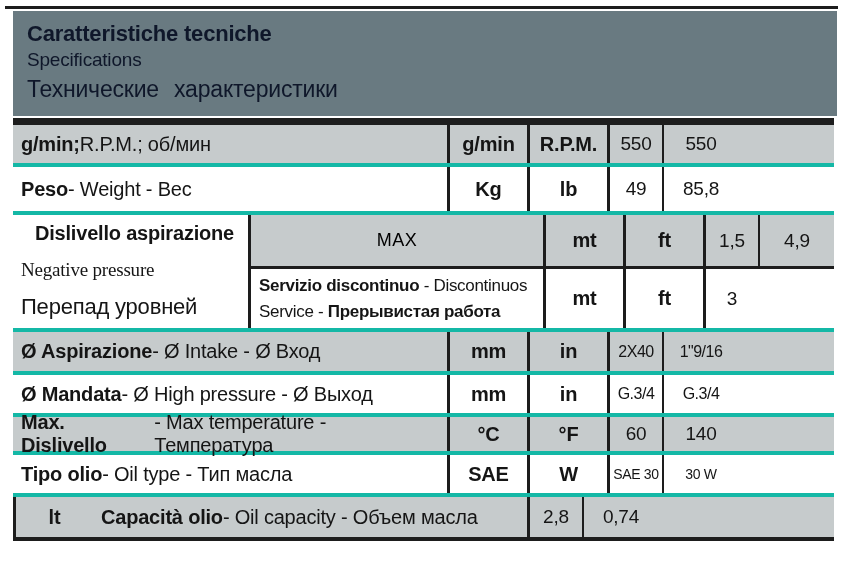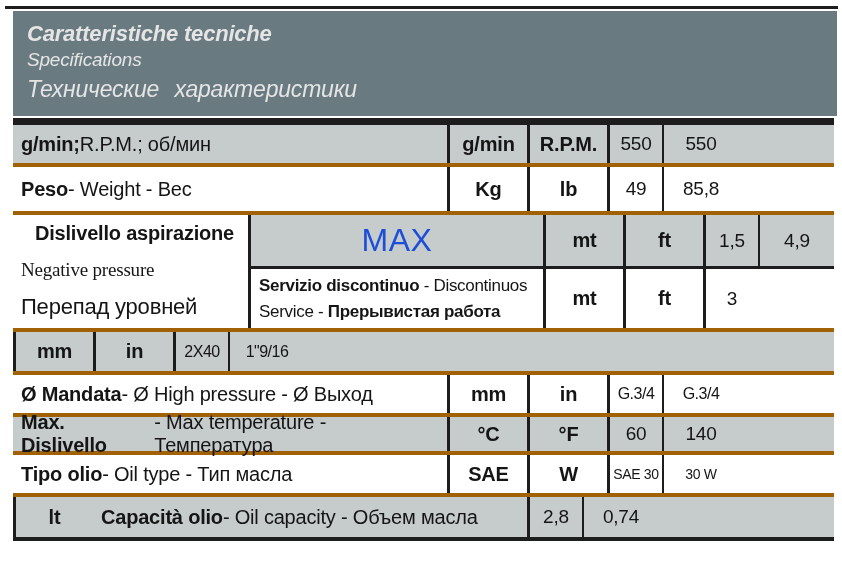--- a/index.html
+++ b/index.html
@@ -4,33 +4,32 @@
 <style>
   html,body{margin:0;padding:0;background:#ffffff;}
   .page{
     position:relative;width:842px;height:562px;background:#ffffff;overflow:hidden;
     font-family:"Liberation Sans", sans-serif;color:#151515;
     letter-spacing:-0.2px;
   }
   .top-rule{position:absolute;left:5px;top:6px;width:833px;height:3px;background:#1d1d1d;}
   .header-box{
     position:absolute;left:13px;top:11px;width:824px;height:105px;
-    background:#697a81;color:#e5e5e5;box-sizing:border-box;
+    background:#697a81;color:#0f172a;box-sizing:border-box;
     padding:11px 0 0 14px;
-    font-style:italic;
   }
   .ht-it{font-size:22px;font-weight:bold;line-height:1.1;}
   .ht-en{font-size:19px;line-height:1.25;margin-top:2px;}
   .ht-ru{font-size:23px;line-height:1.2;margin-top:4px;word-spacing:9px;}
 
   .spec-table{
     position:absolute;left:13px;top:118px;width:821px;
     border-top:7px solid #1d1d1d;border-bottom:4px solid #1d1d1d;
   }
-  .row{display:flex;border-top:4px solid #a16207;}
+  .row{display:flex;border-top:4px solid #14b8a6;}
   .row.first{border-top:none;}
   .gray{background:#c6cbcc;}
   .white{background:#ffffff;}
 
   .cell{box-sizing:border-box;display:flex;align-items:center;}
   .c-label{width:434px;padding-left:8px;}
   .c-u1{width:80px;border-left:3px solid #1d1d1d;justify-content:center;}
   .c-u2{width:80px;border-left:3px solid #1d1d1d;justify-content:center;}
   .c-v1{width:55px;border-left:3px solid #1d1d1d;justify-content:center;}
   .c-v2{width:76px;border-left:2px solid #1d1d1d;justify-content:center;}
@@ -52,21 +51,21 @@
     display:flex;flex-direction:column;justify-content:space-between;
   }
   .bl1{font-size:20px;font-weight:bold;text-align:center;}
   .bl2{font-size:19px;font-family:Liberation Serif, serif;}
   .bl3{font-size:22px;}
   .block-right{flex:1;display:flex;flex-direction:column;}
   .sub-row{display:flex;}
   .sub1{height:51px;}
   .sub2{height:59px;border-top:3px solid #1d1d1d;}
   .c-sublabel{width:292px;}
-  .max-cell{justify-content:center;font-size:32px;color:#1d4ed8;letter-spacing:0.5px;}
+  .max-cell{justify-content:center;font-size:18px;color:#000000;letter-spacing:0.5px;}
   .svc-cell{font-size:17px;line-height:1.5;padding:2px 4px 2px 8px;letter-spacing:-0.3px;}
   .svc-cell b{font-weight:bold;}
 </style>
 </head>
 <body>
 
 <div class="page">
   <div class="top-rule"></div>
 
   <div class="header-box">
@@ -118,20 +117,24 @@
               <span><b>Servizio discontinuo</b><span> - Discontinuos Service - </span><b>Прерывистая работа</b></span>
             </div>
           <div class="cell c-u1 unit">mt</div>
           <div class="cell c-u2 unit">ft</div>
           <div class="cell c-v1 val">3</div>
         </div>
       </div>
     </div>
 
     <div class="row gray h39">
+      <div class="cell c-label lbl">
+          <b>Ø Aspirazione</b>
+          <span> - Ø Intake - Ø Вход</span>
+        </div>
       <div class="cell c-u1 unit">mm</div>
       <div class="cell c-u2 unit">in</div>
       <div class="cell c-v1 val val-sm">2X40</div>
       <div class="cell c-v2 val val-sm">1"9/16</div>
     </div>
 
     <div class="row white h38">
       <div class="cell c-label lbl">
           <b>Ø Mandata</b>
           <span> - Ø High pressure - Ø Выход</span>

